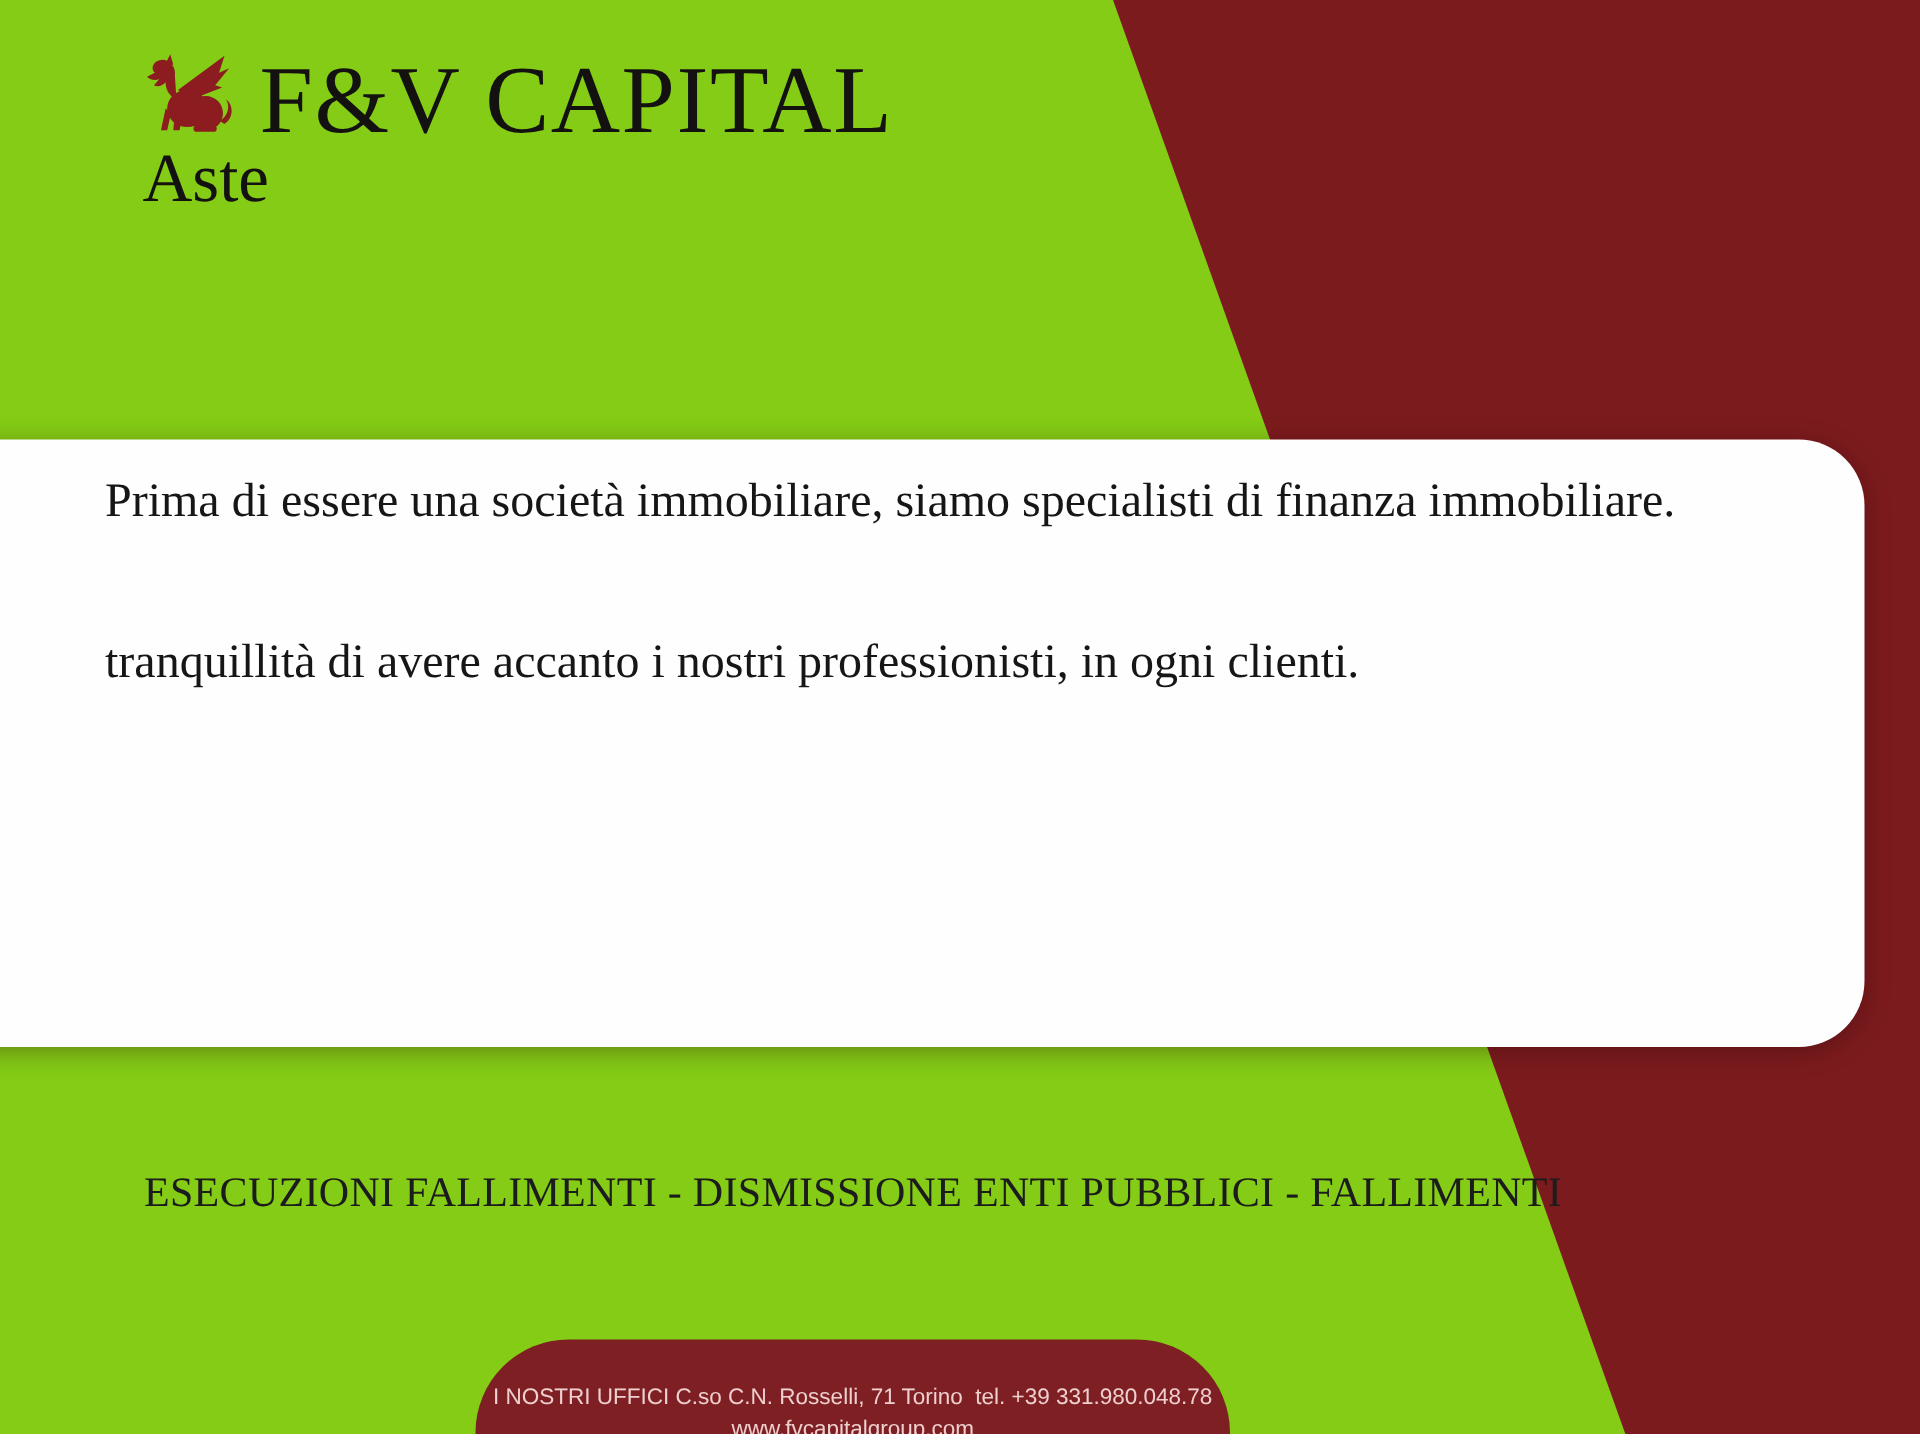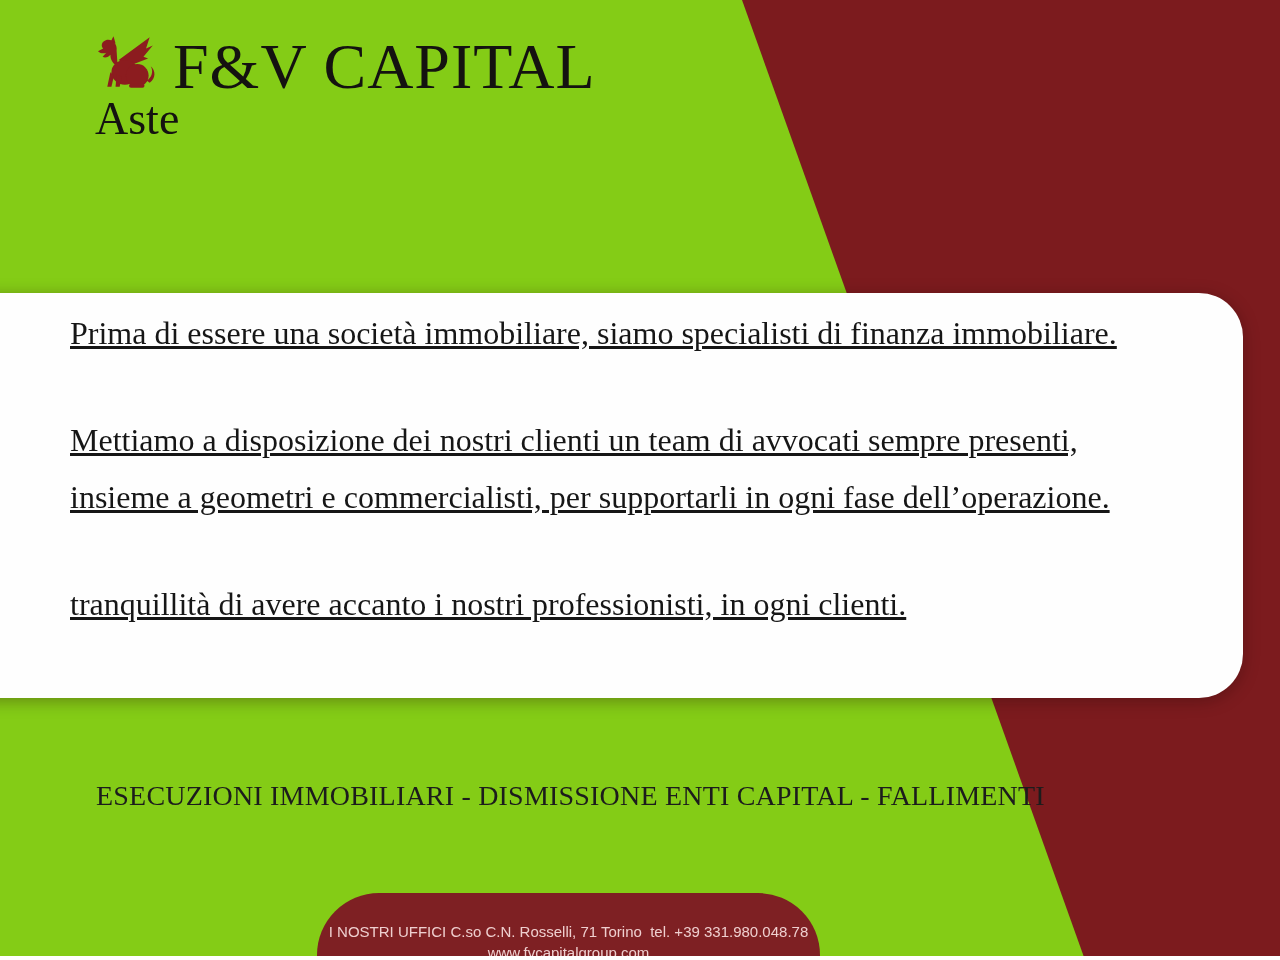--- a/index.html
+++ b/index.html
@@ -34,21 +34,21 @@
     font-size:64px;line-height:70px;letter-spacing:1px;
     color:#141210;white-space:nowrap;
   }
   .logo-sub{
     position:absolute;left:0;top:74px;width:510px;
     font-size:46px;line-height:50px;color:#141210;
   }
   
   .intro{
     position:absolute;left:70px;top:305px;width:1170px;z-index:3;
-    color:#161616;font-size:32px;line-height:57px;text-decoration:underline;
+    color:#161616;font-size:32px;line-height:57px;
   }
   .intro .para{margin:0 0 50px 0;}
   .intro .line{white-space:nowrap;}
   
   .services{
     position:absolute;left:96px;top:780px;width:1000px;z-index:3;
     font-size:28px;letter-spacing:.2px;color:#1c1c1c;white-space:nowrap;
   }
   
   .footer-box{
@@ -83,28 +83,24 @@
     </svg>
     <div class="logo-title">F&amp;V CAPITAL</div>
     <div class="logo-sub">Aste</div>
   </div>
 
   <div class="intro">
     <div class="para">
       <div class="line">Prima di essere una società immobiliare, siamo specialisti di finanza immobiliare.</div>
     </div>
     <div class="para">
-      <div class="line">Mettiamo a disposizione dei nostri clienti un team di avvocati sempre presenti,</div>
-      <div class="line">insieme a geometri e commercialisti, per supportarli in ogni fase dell’operazione.</div>
-    </div>
-    <div class="para">
       <div class="line">tranquillità di avere accanto i nostri professionisti, in ogni clienti.</div>
     </div>
   </div>
 
-  <div class="services">ESECUZIONI IMMOBILIARI - DISMISSIONE ENTI CAPITAL - FALLIMENTI</div>
+  <div class="services">ESECUZIONI FALLIMENTI - DISMISSIONE ENTI PUBBLICI - FALLIMENTI</div>
 
   <div class="footer-box">
     <div class="l1">I NOSTRI UFFICI C.so C.N. Rosselli, 71 Torino  tel. +39 331.980.048.78</div>
     <div class="l2">www.fvcapitalgroup.com</div>
   </div>
 
 </div>
 
 </body></html>

